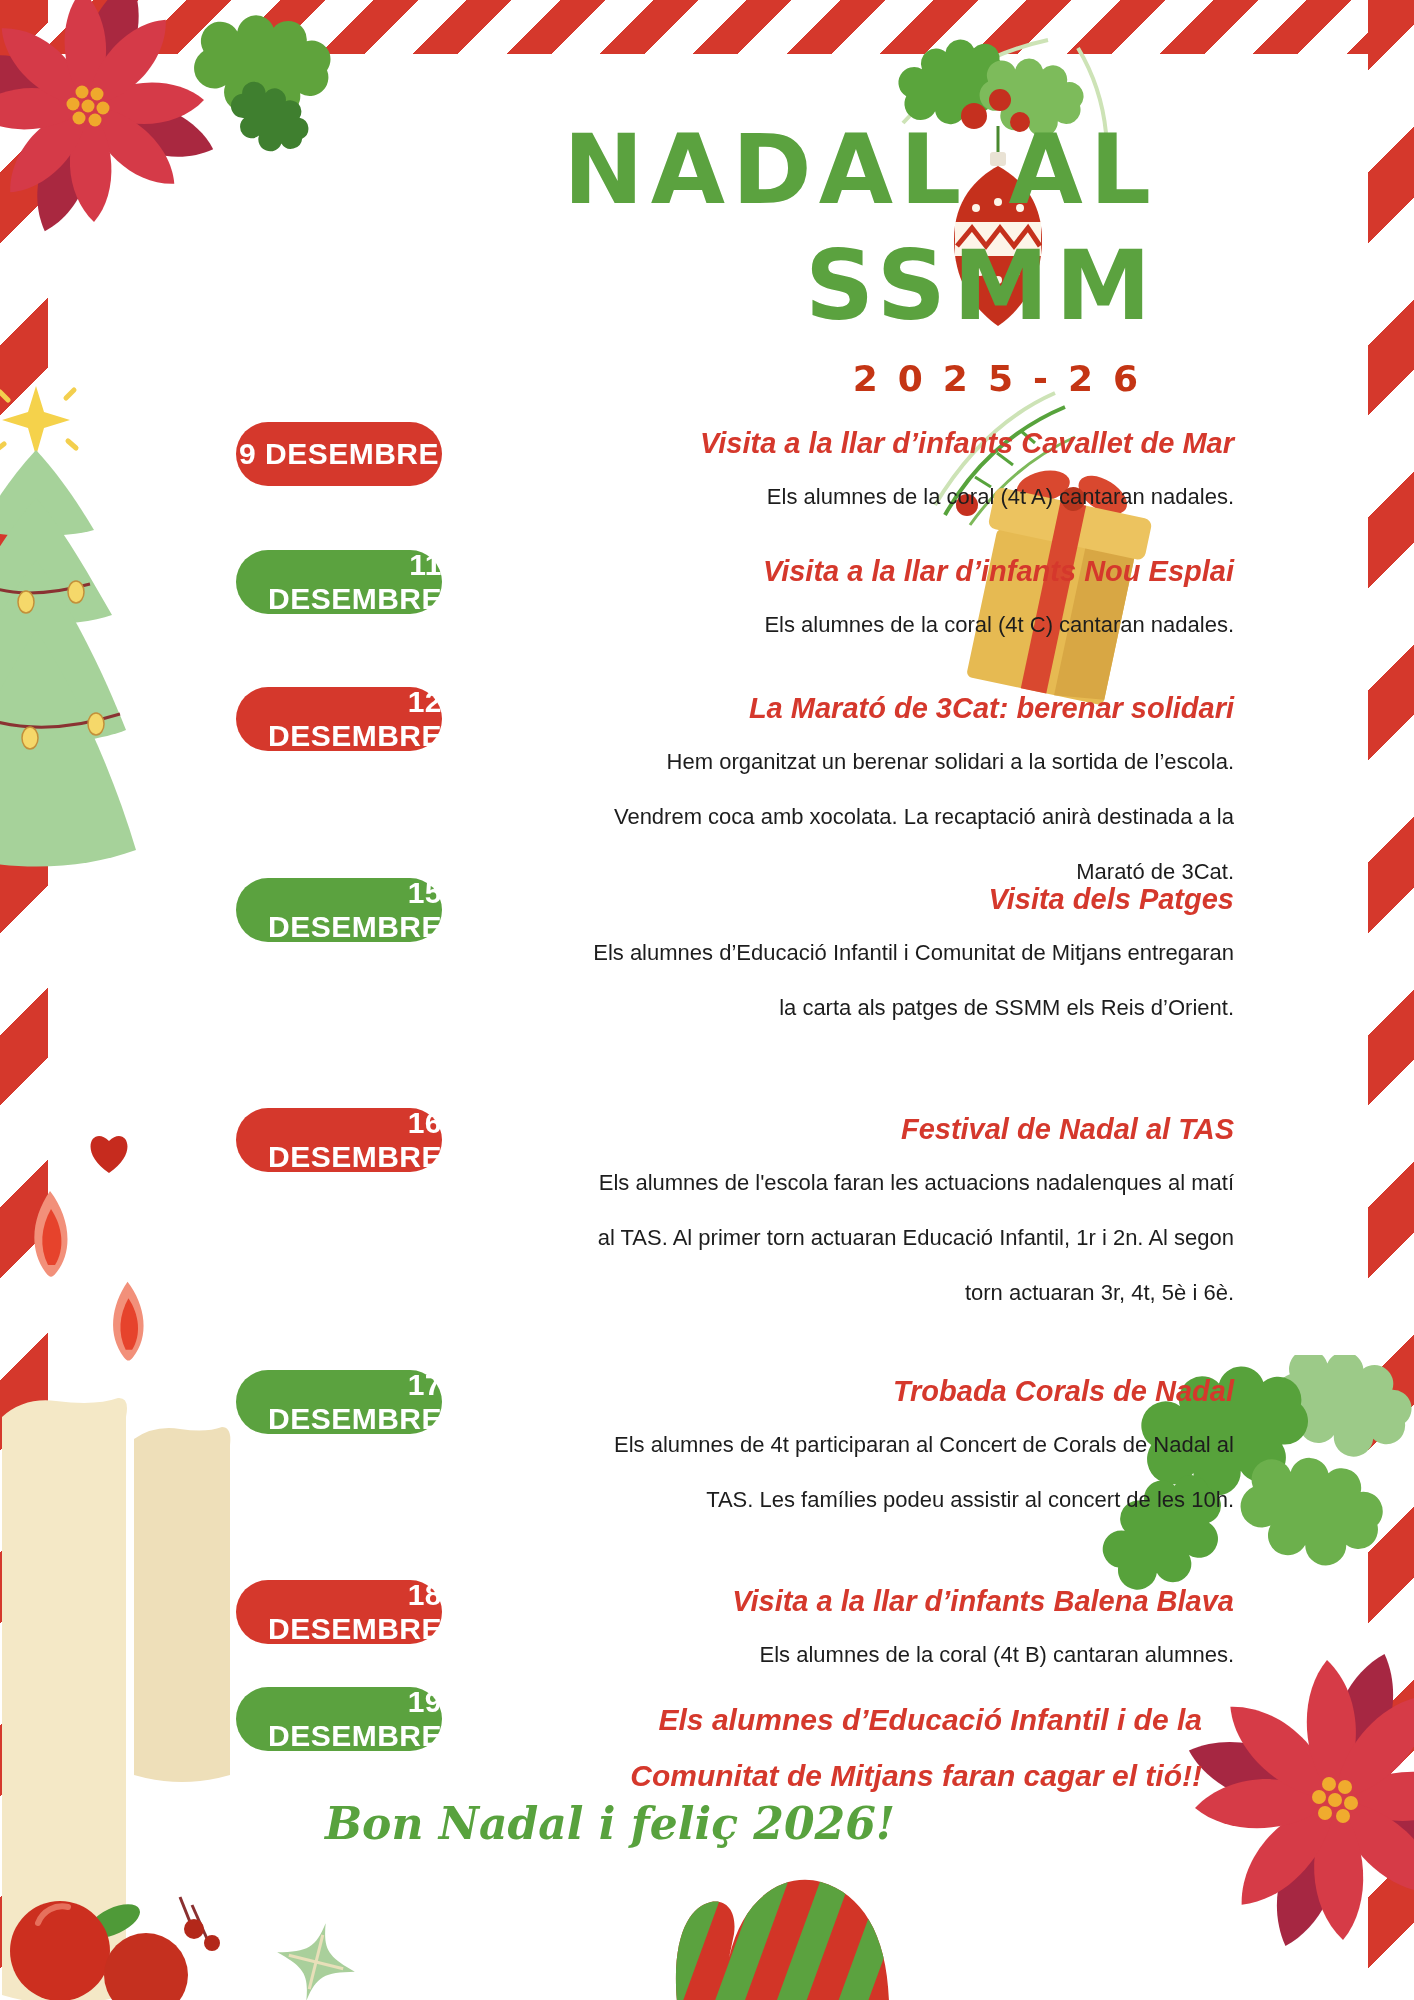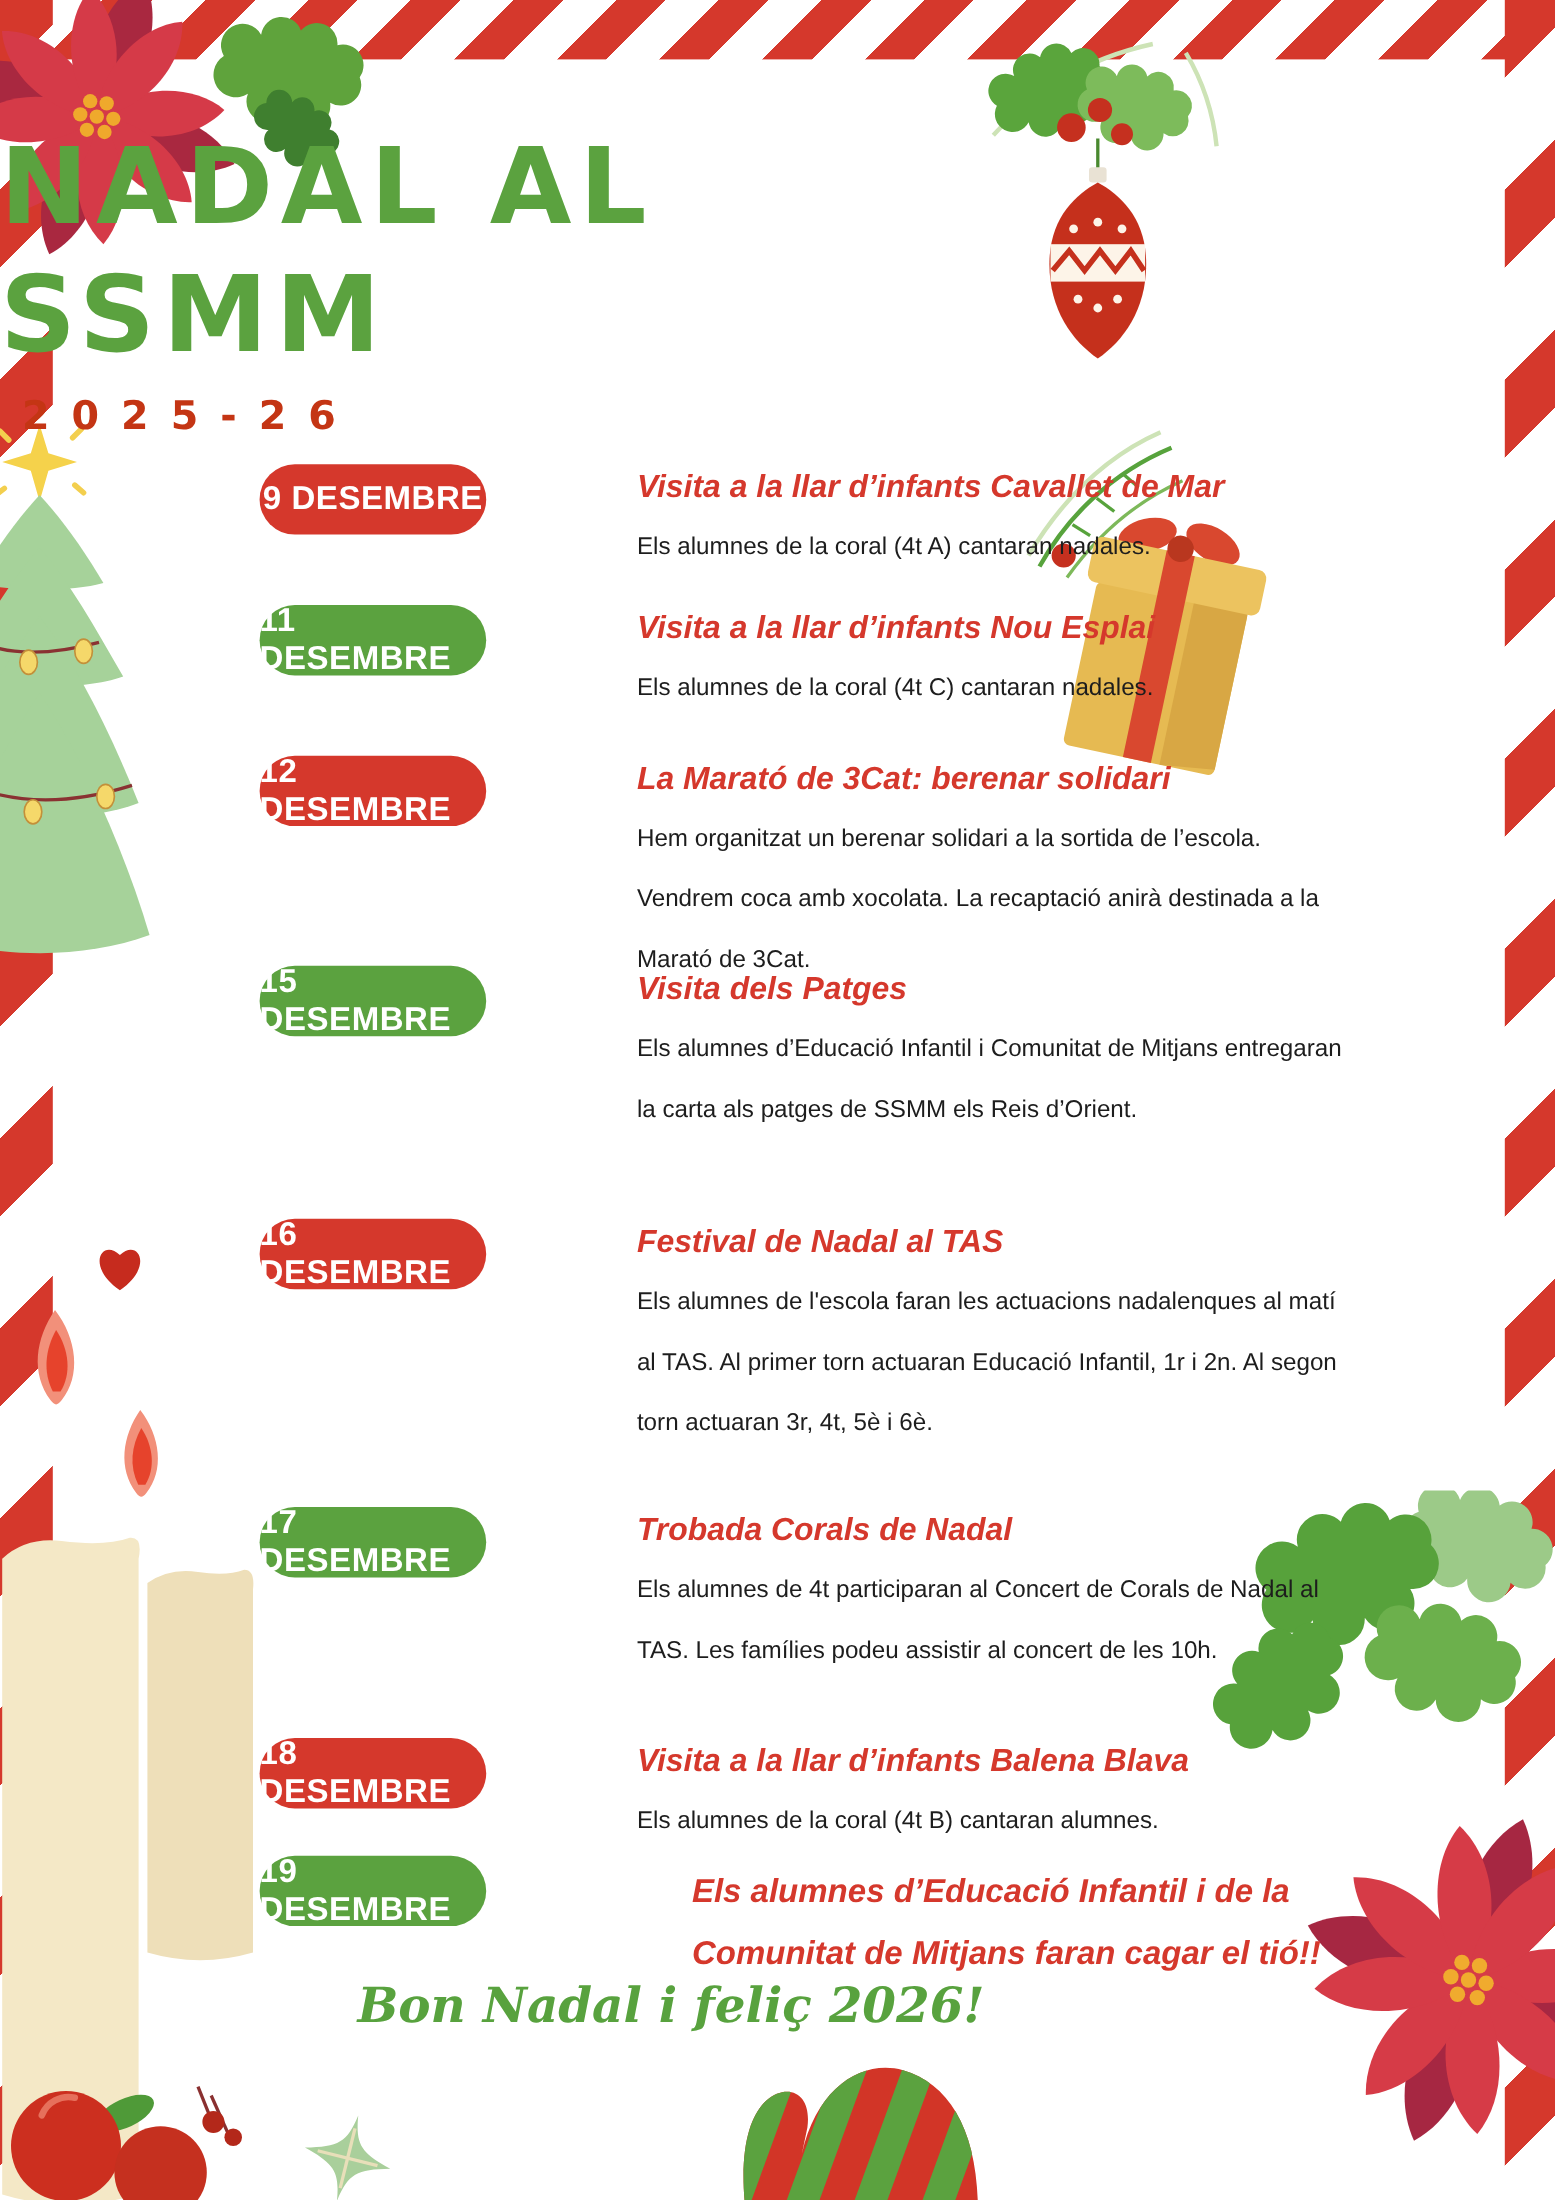--- a/index.html
+++ b/index.html
@@ -13,27 +13,27 @@
   
   .stripe{position:absolute;z-index:1;}
   .stripe-top{left:0;top:0;width:1414px;height:54px;
     background:repeating-linear-gradient(135deg,var(--red) 0 32px,#ffffff 32px 66px);}
   .stripe-left{left:0;top:0;width:48px;height:2000px;
     background:repeating-linear-gradient(135deg,var(--red) 0 50px,#ffffff 50px 122px);}
   .stripe-right{right:0;top:0;width:46px;height:2000px;
     background:repeating-linear-gradient(135deg,var(--red) 0 50px,#ffffff 50px 122px);}
   .deco{position:absolute;z-index:2;}
   
-  .title-block{position:absolute;z-index:3;left:0;top:112px;width:1158px;text-align:left;}
+  .title-block{position:absolute;z-index:3;left:0;top:112px;width:1158px;text-align:right;}
   .main-title{font-family:"DejaVu Sans",sans-serif;font-weight:800;font-size:96px;line-height:116px;
     color:var(--green);letter-spacing:7px;}
   .subtitle{margin-top:14px;font-family:"DejaVu Sans",sans-serif;font-weight:bold;font-size:36px;
     color:var(--subtitle_red);letter-spacing:20px;padding-left:20px;}
   
-  .event{position:absolute;z-index:3;left:236px;display:flex;align-items:flex-start;}
+  .event{position:absolute;z-index:3;left:236px;display:flex;align-items:flex-start;text-align:right;}
   .event-badge{flex:none;width:206px;height:64px;border-radius:32px;display:flex;align-items:center;
     justify-content:center;color:#ffffff;font-weight:bold;font-size:30px;letter-spacing:0.5px;
     font-family:"Liberation Sans",sans-serif;}
   .event-badge.red{background:var(--red);}
   .event-badge.green{background:var(--green);}
   .event-content{margin-left:137px;width:655px;padding-top:5px;}
   .event-title{font-size:29px;font-weight:bold;font-style:italic;color:var(--red);
     font-family:"Liberation Sans",sans-serif;margin-bottom:9px;}
   .event-desc{font-size:22px;line-height:55px;color:var(--text);font-family:"Liberation Sans",sans-serif;}
   .event.no-desc .event-content{margin-left:150px;width:610px;}

